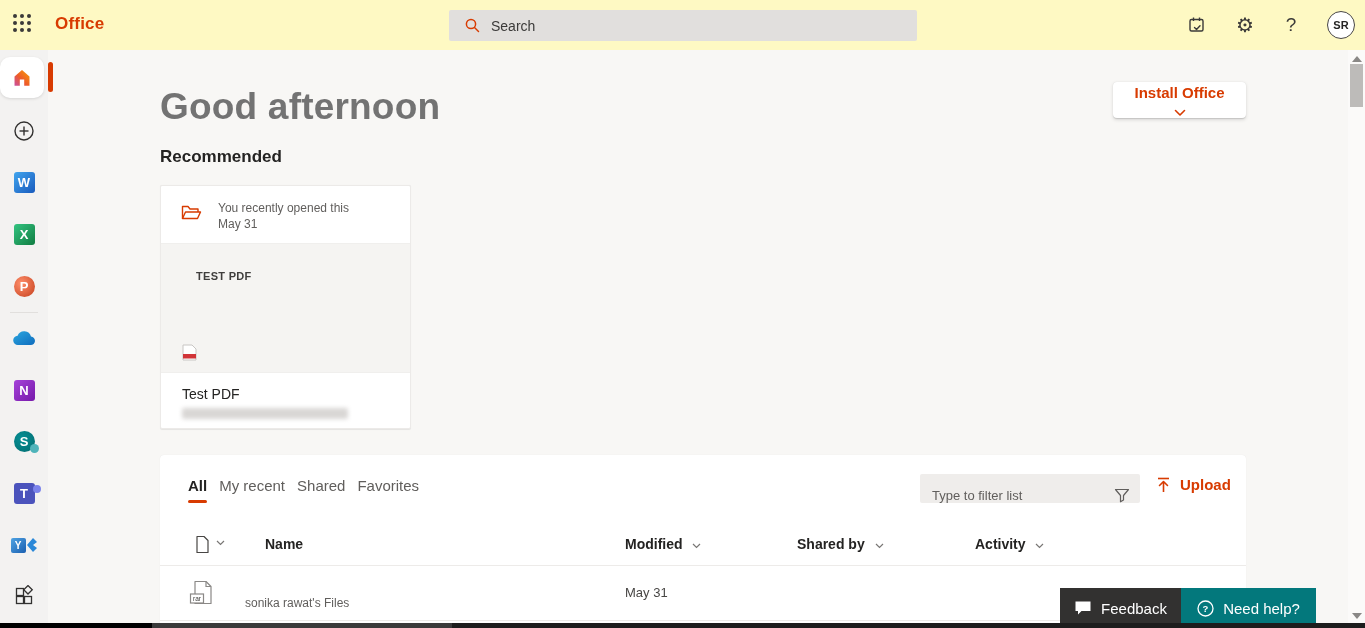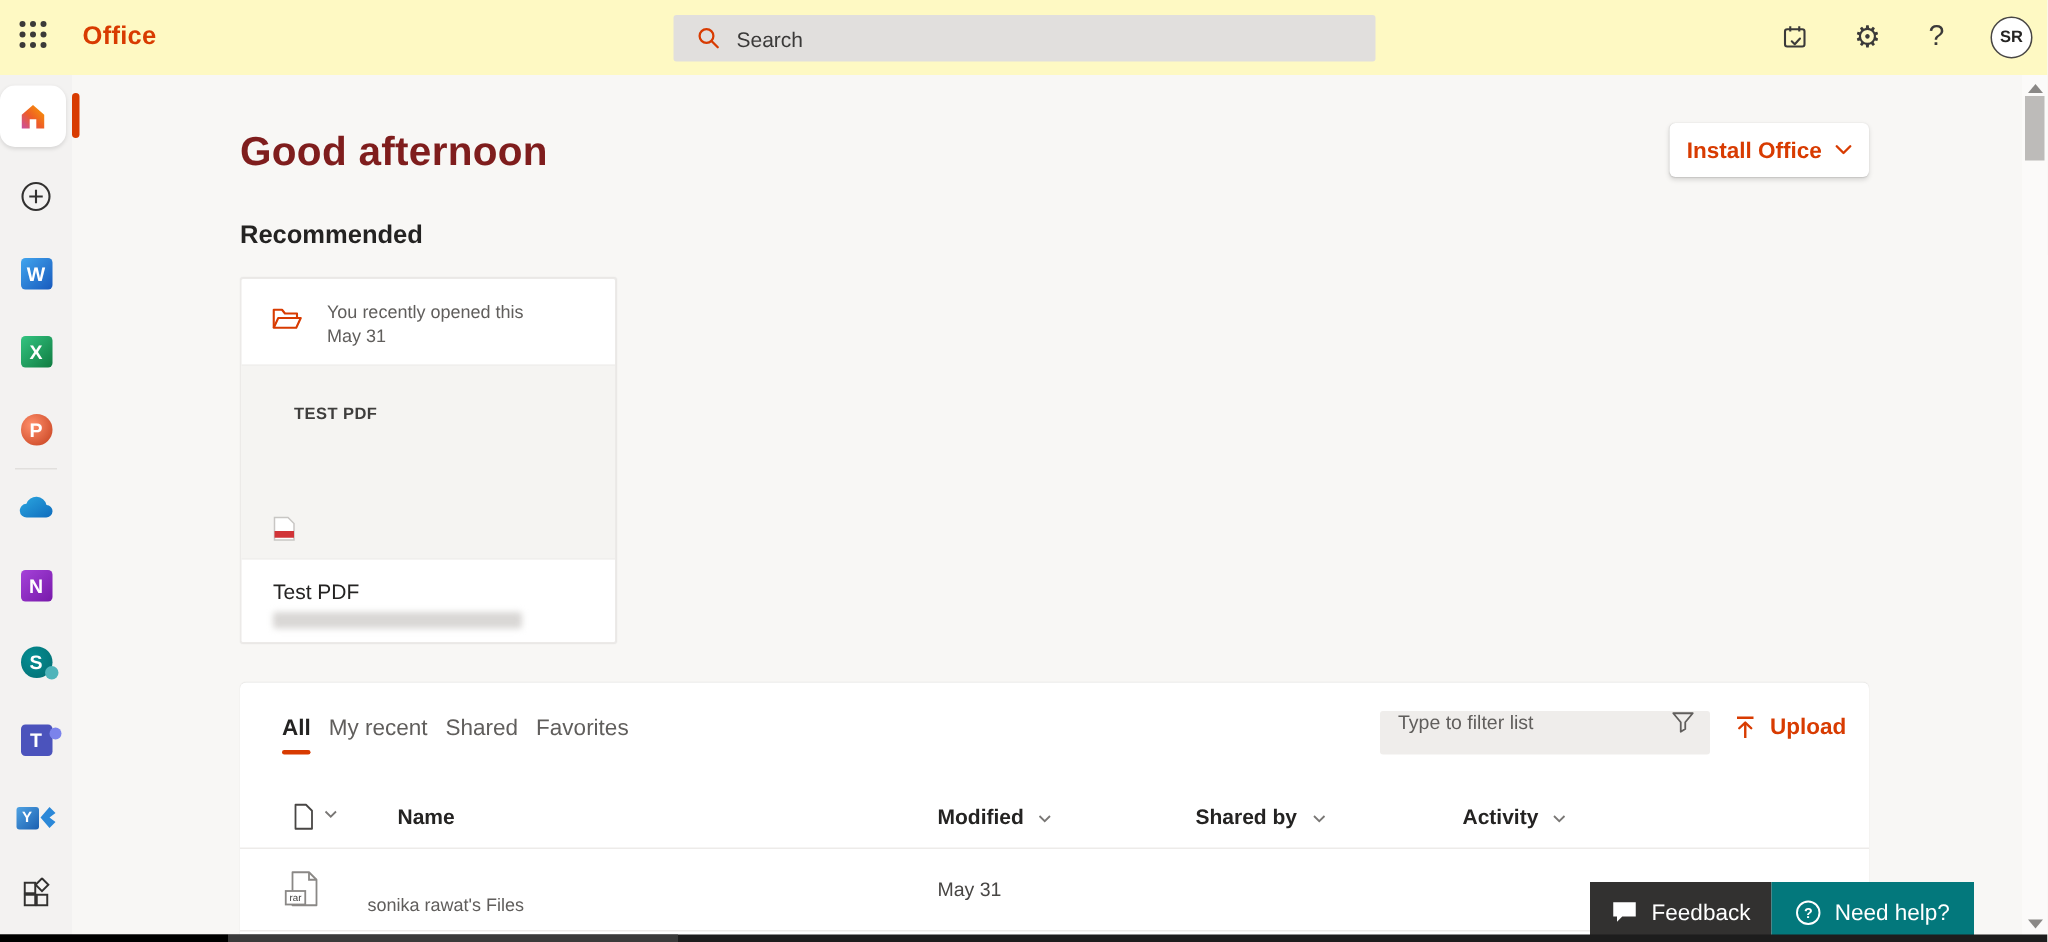--- a/index.html
+++ b/index.html
@@ -42,25 +42,25 @@
   .tile-onenote { background:linear-gradient(135deg,#a542d9,#7719aa); }
   .tile-sharepoint { background:radial-gradient(circle at 35% 35%,#058e93,#036c70); border-radius:50%; position:relative; }
   .tile-sharepoint i { position:absolute; right:-4px; bottom:-1px; width:9px; height:9px; border-radius:50%; background:#4fb4ba; }
   .tile-teams { background:#4b53bc; position:relative; }
   .tile-teams i { position:absolute; right:-6px; top:2px; width:8px; height:8px; border-radius:50%; background:#7b83eb; }
   .yammer-wrap { display:flex; align-items:center; }
   .tile-yammer { background:linear-gradient(135deg,#4fa3e3,#1b5fb0); width:15px; height:15px; font-size:10px; border-radius:2px; }
 
   
   .main { position:absolute; left:48px; top:50px; right:17px; bottom:0; background:#f8f7f5; }
-  .greeting { position:absolute; left:112px; top:36px; font-size:27px; font-weight:600; color:#7f1d1d; letter-spacing:.2px; }
+  .greeting { position:absolute; left:112px; top:36px; font-size:37px; font-weight:600; color:#737373; letter-spacing:.2px; }
   .install-btn { position:absolute; left:1065px; top:32px; width:133px; height:36px; background:#fff; border:none;
                  border-radius:4px; box-shadow:0 1.6px 3.6px rgba(0,0,0,.13),0 .3px .9px rgba(0,0,0,.11);
                  color:#d83b01; font-size:15px; font-weight:600; font-family:"Liberation Sans",sans-serif;
-                 display:flex; align-items:center; justify-content:center; gap:8px; cursor:pointer; }
+                 display:flex; align-items:center; justify-content:center; gap:8px; cursor:pointer;flex-direction:column; }
   .rec-heading { position:absolute; left:112px; top:97px; font-size:17px; font-weight:700; color:#242322; }
 
   
   .card { position:absolute; left:112px; top:135px; width:251px; height:244px; background:#fff;
           border:1px solid #eceae8; border-radius:2px; box-shadow:0 .3px .9px rgba(0,0,0,.08); cursor:pointer; }
   .card-head { position:relative; height:57px; }
   .card-head .folder { position:absolute; left:20px; top:18px; }
   .card-activity { position:absolute; left:57px; top:14px; font-size:12px; color:#605e5c; line-height:16px; }
   .card-thumb { position:relative; height:130px; background:#f5f4f2; border-top:1px solid #f0efed; border-bottom:1px solid #f0efed; }
   .thumb-text { position:absolute; left:35px; top:26px; font-size:11px; font-weight:700; color:#3f3e3d; letter-spacing:.3px; }
@@ -69,21 +69,21 @@
   .card-redacted { position:absolute; left:21px; top:222px; width:166px; height:11px; background:#d9d7d5; filter:blur(2px); border-radius:2px; }
 
   
   .files { position:absolute; left:112px; top:405px; width:1086px; bottom:0; background:#fff;
            border-radius:4px 4px 0 0; box-shadow:0 .3px .9px rgba(0,0,0,.1); }
   .tabs { position:absolute; left:28px; top:22px; display:flex; gap:12px; align-items:flex-end; }
   .tab { font-size:15px; color:#605e5c; padding-bottom:9px; cursor:pointer; position:relative; }
   .tab.active { color:#242322; font-weight:700; }
   .tab.active::after { content:""; position:absolute; left:0; right:0; bottom:0; height:3px; background:#d83b01; border-radius:2px; }
   .filterbox { position:absolute; left:760px; top:19px; width:220px; height:29px; background:#efedeb; border-radius:2px;
-               display:flex; align-items:flex-start; padding:0 10px 0 12px; }
+               display:flex; align-items:flex-end; padding:0 10px 0 12px; }
   .filterbox input { flex:1; border:none; outline:none; background:transparent; font-size:13px;
                      font-family:"Liberation Sans",sans-serif; color:#252423; }
   .filterbox input::placeholder { color:#605e5c; opacity:1; }
   .upload-btn { position:absolute; left:996px; top:21px; display:flex; align-items:center; gap:9px; background:none; border:none;
                 color:#d83b01; font-size:15px; font-weight:600; font-family:"Liberation Sans",sans-serif; cursor:pointer;justify-content:flex-end; }
   .thead { position:absolute; left:0; top:72px; width:100%; height:38px; font-size:14px; font-weight:600; color:#242322; }
   .thead .col-chevron { color:#797775; }
   .th-typeicon { position:absolute; left:35px; top:8px; }
   .th-type-chev { position:absolute; left:56px; top:13px; }
   .th-name { position:absolute; left:85px; top:9px; cursor:pointer;margin-left:20px; }

